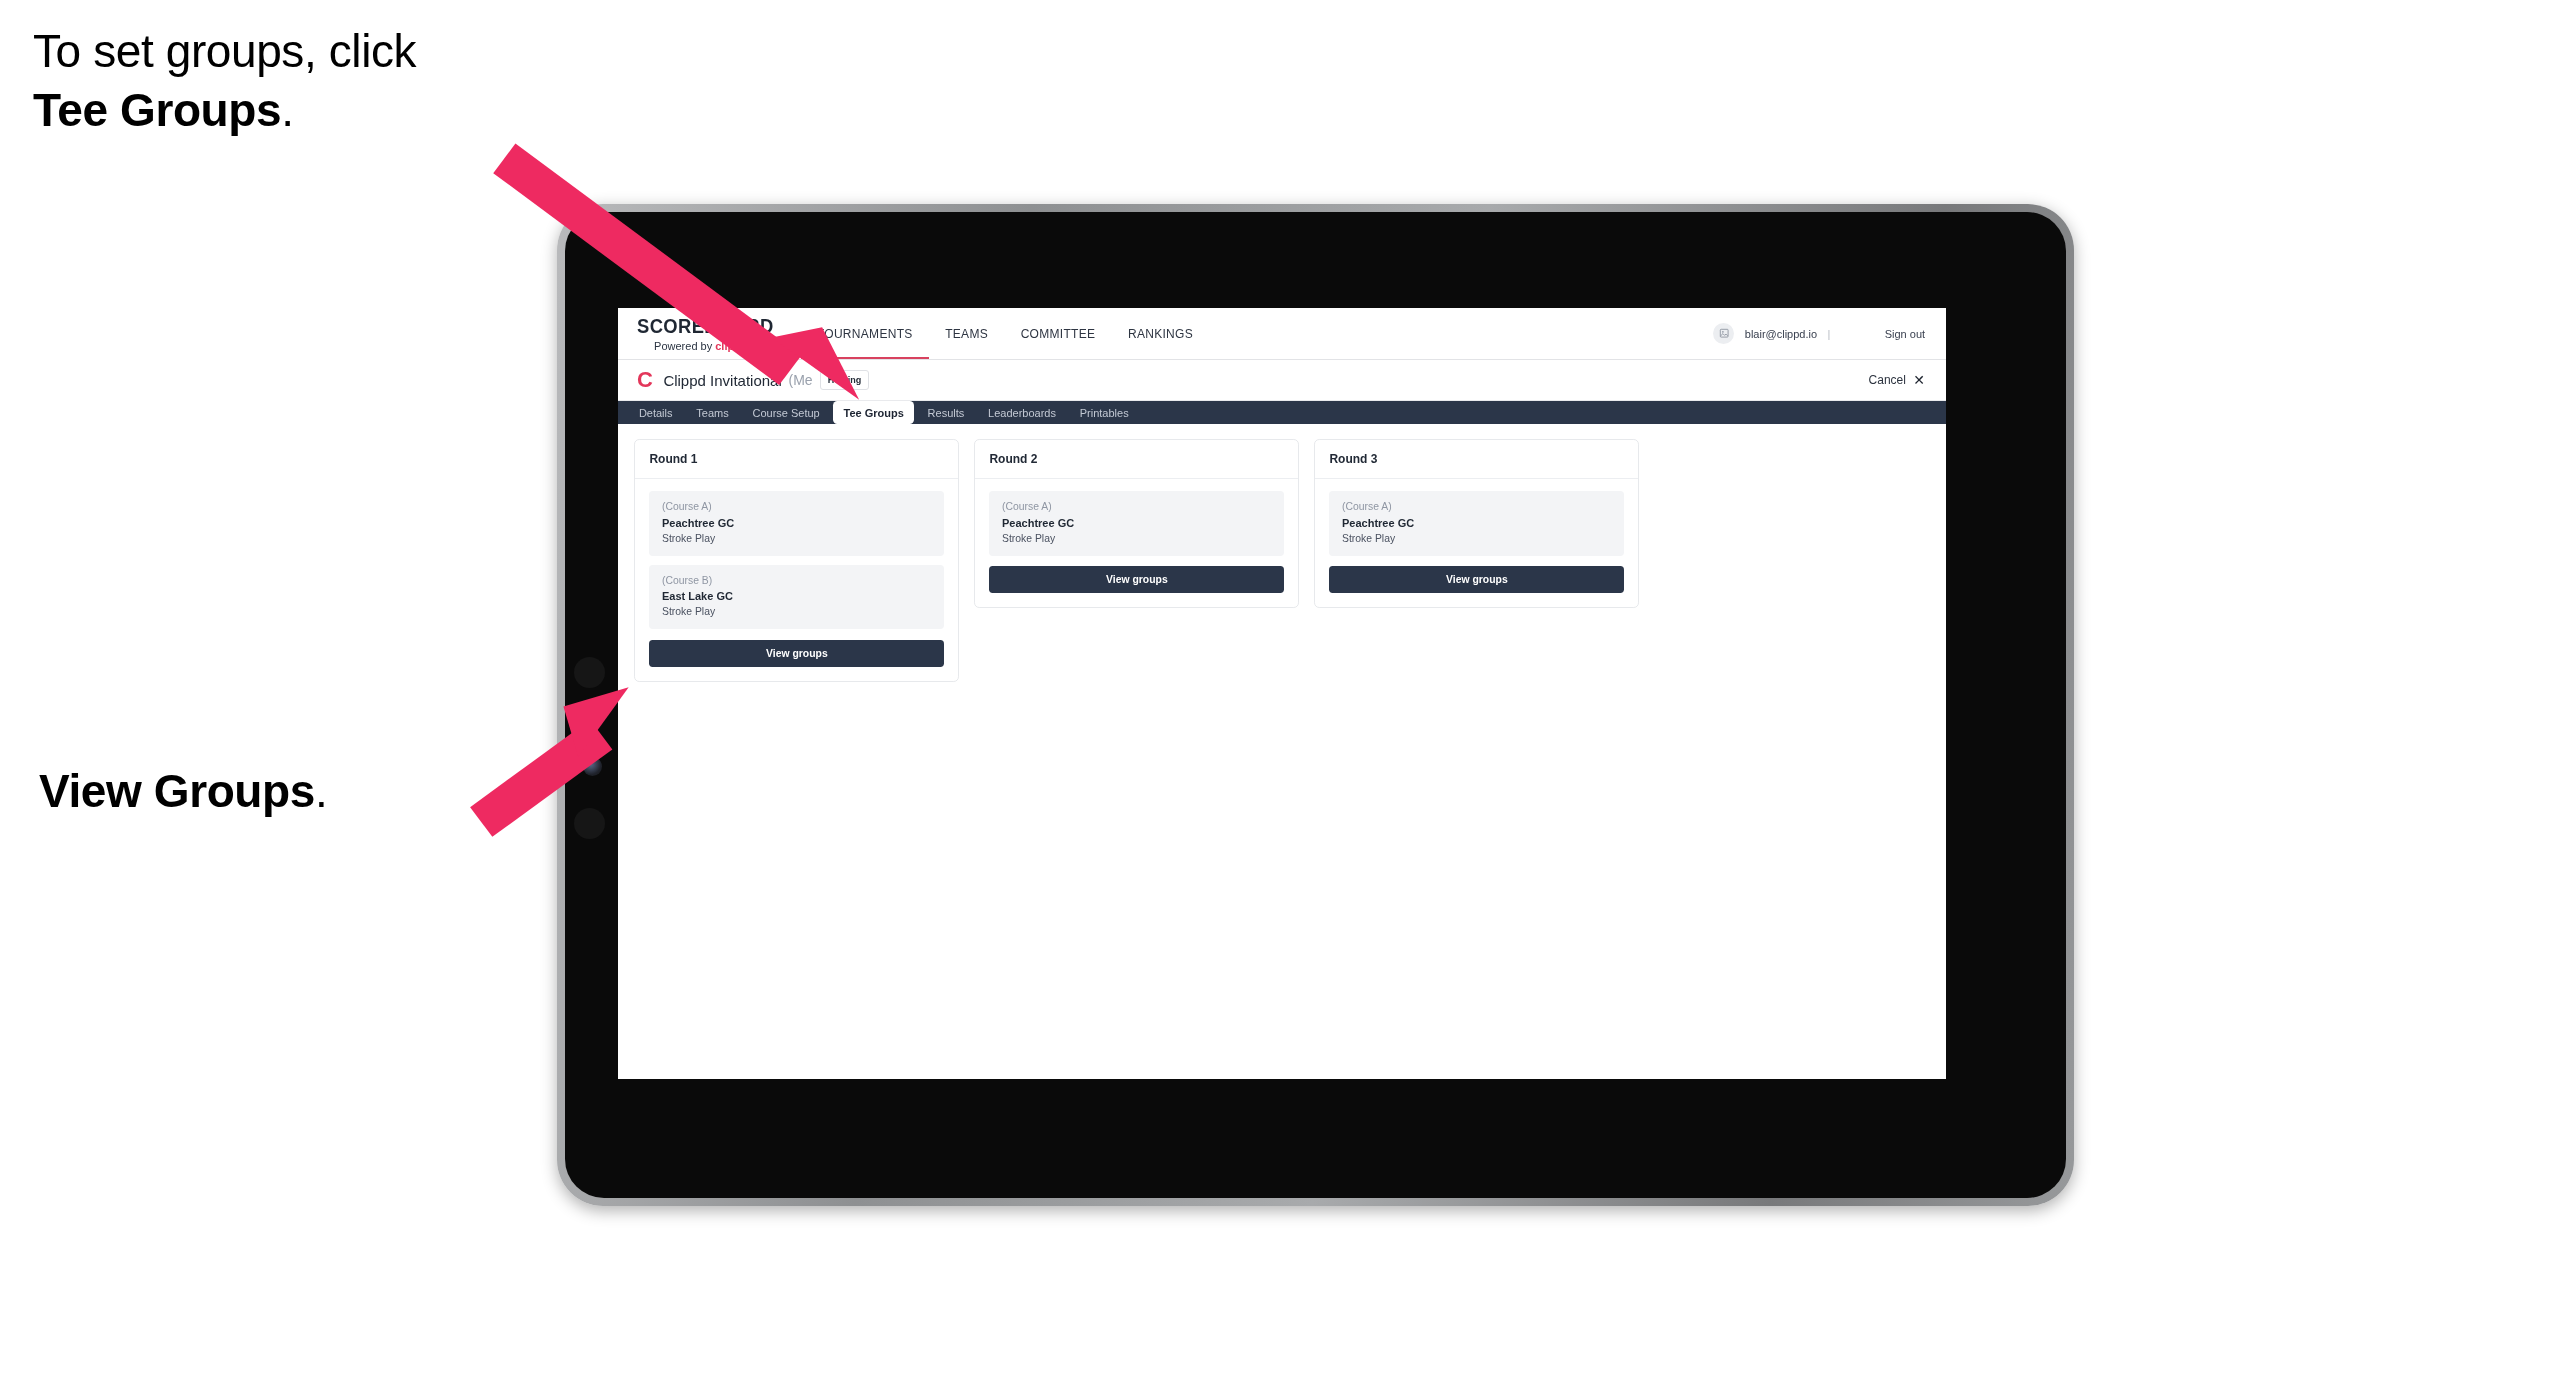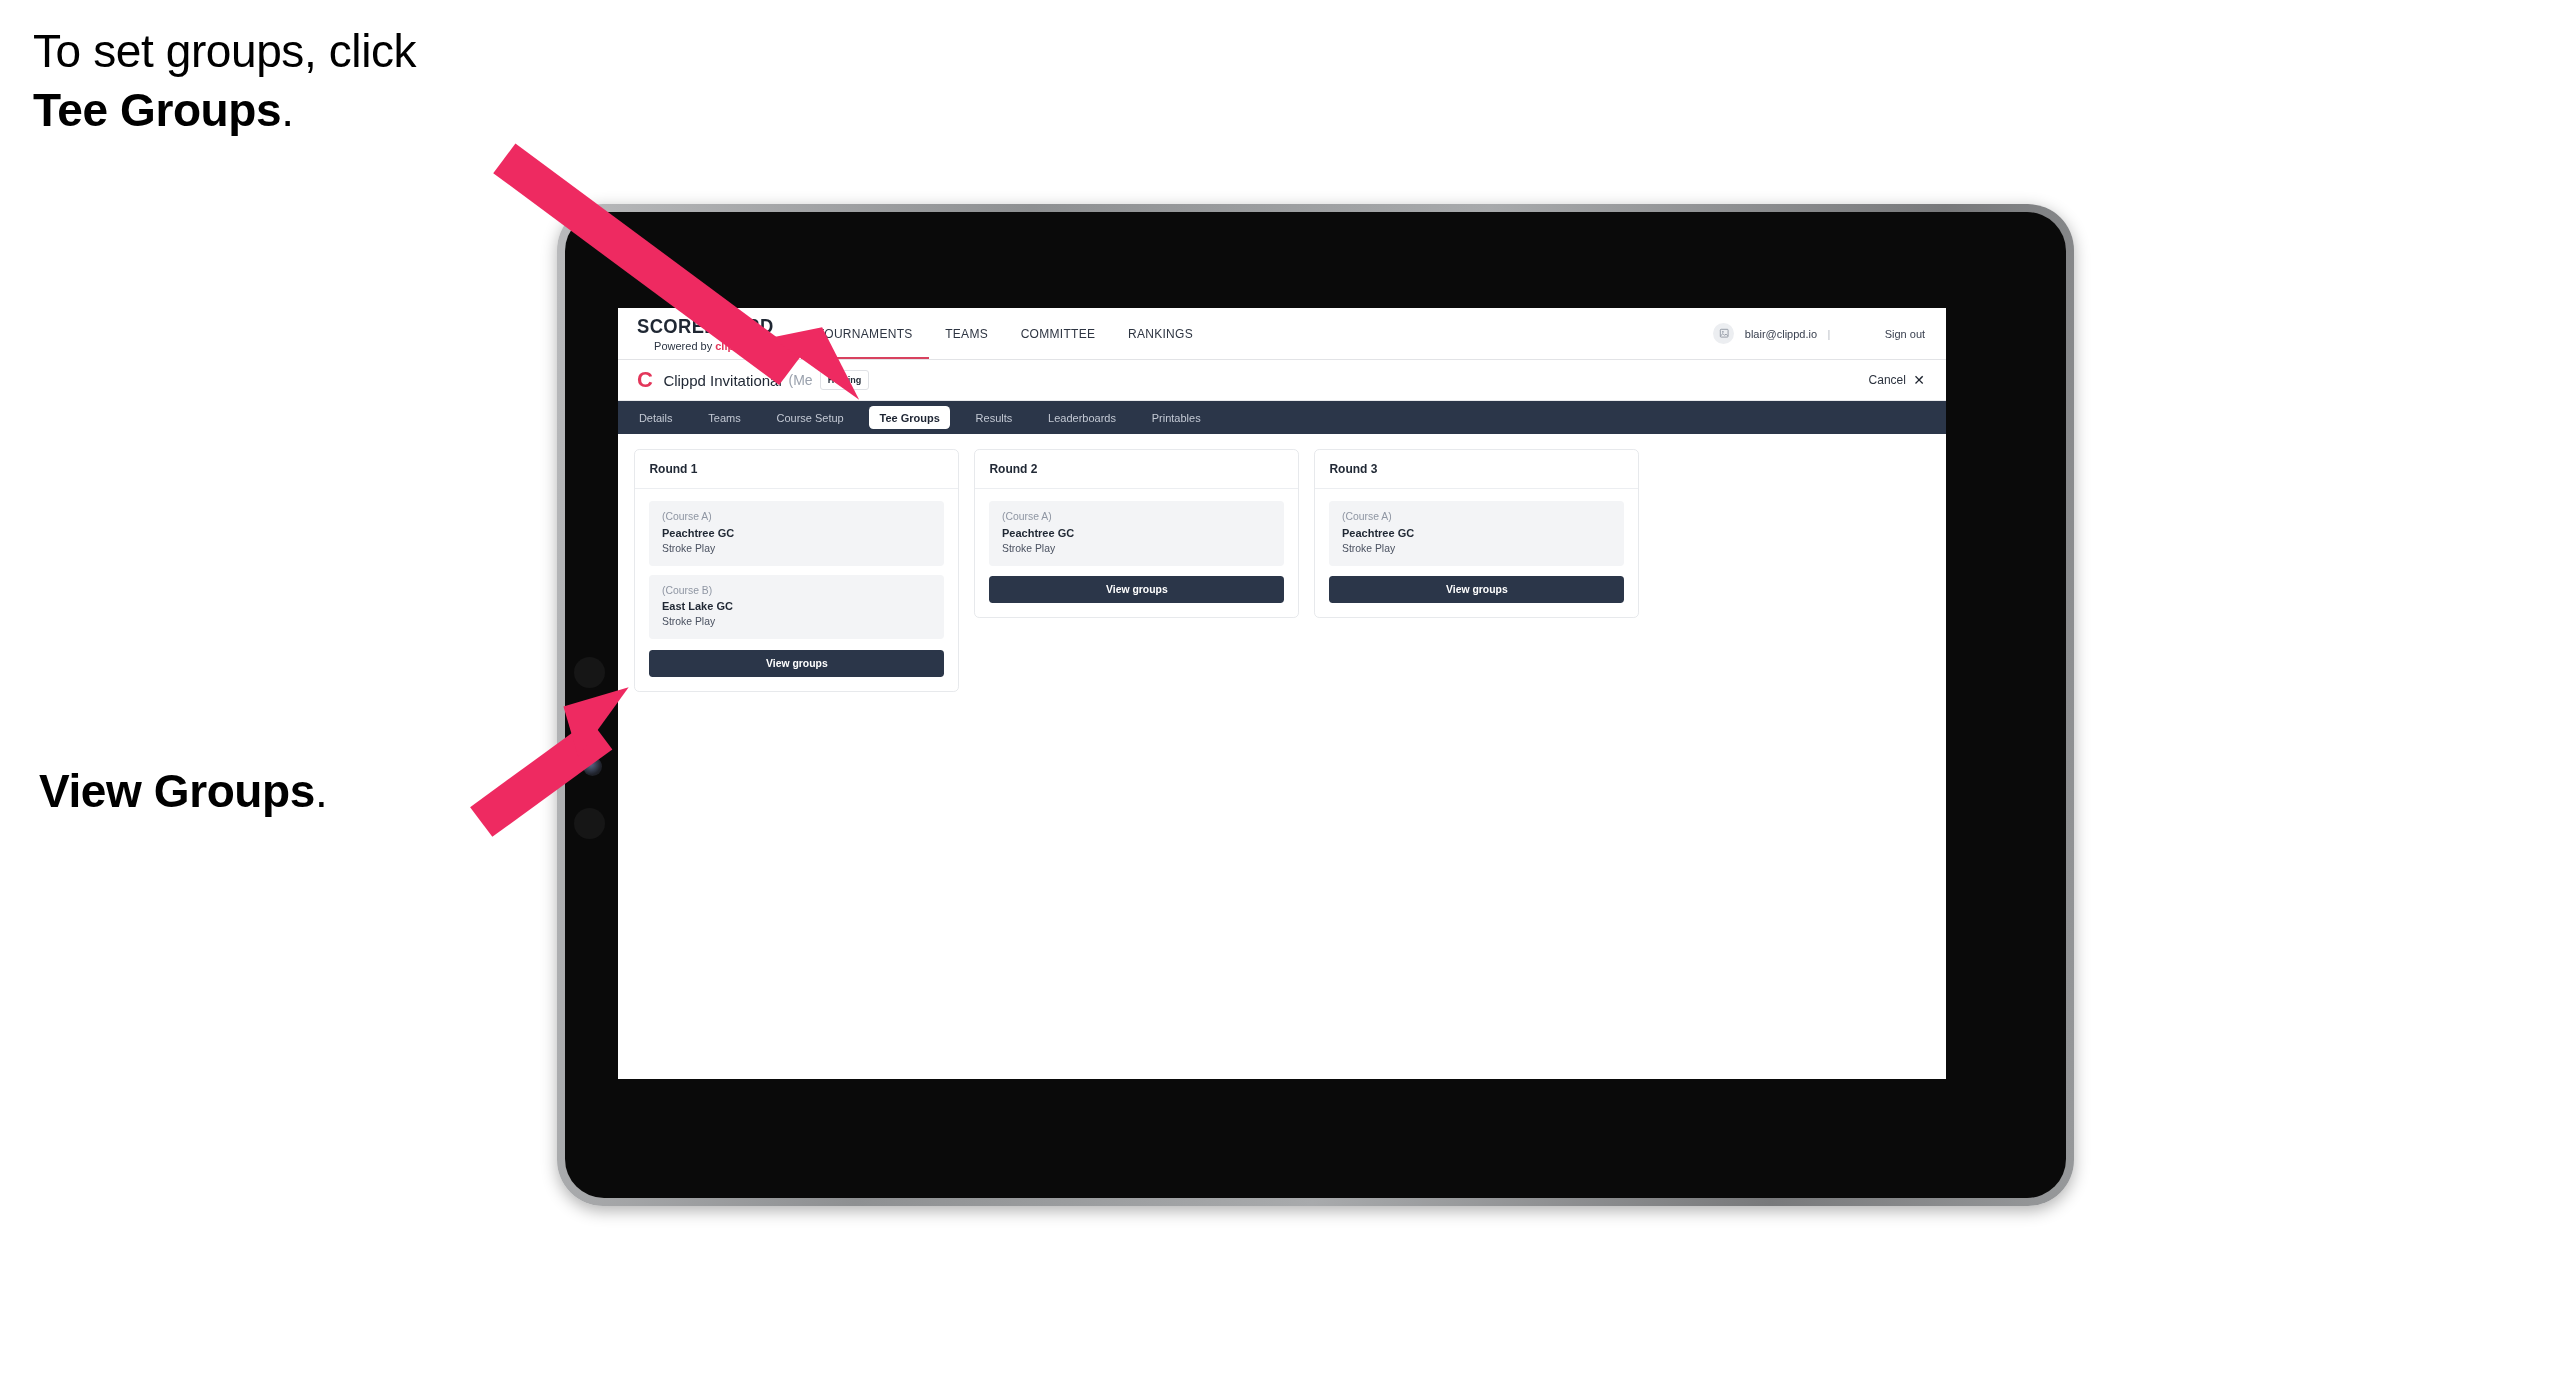--- a/index.html
+++ b/index.html
@@ -72,21 +72,21 @@
   #tourney-meta { font-size:14px; color:#9aa1ad; margin-left:6.7px; }
   #hosting-badge {
     margin-left:7.4px; font-size:9px; font-weight:700; color:#222a36;
     border:0.7px solid #dfe1e5; border-radius:3px; padding:3.7px 6.7px; background:#fff;
   }
   #titlebar-right { margin-left:auto; display:flex; align-items:center; gap:7.4px; cursor:pointer; }
   #cancel-label { font-size:12px; color:#2c333f; }
   #cancel-x { font-size:14px; color:#1d232e; font-weight:400; line-height:1; }
 
   
-  #tabstrip { display:flex; align-items:center; height:33px; background:#2b3649; padding:0 10.4px; gap:15px; }
+  #tabstrip { display:flex; align-items:center; height:23px; background:#2b3649; padding:0 10.4px; gap:3px; }
   .tab { font-size:11px; color:#c3c9d4; padding:5.2px 10.4px; border-radius:4.4px; cursor:pointer; white-space:nowrap; }
   .tab.active { background:#ffffff; color:#1d2432; font-weight:700; }
 
   
   #rounds { display:flex; gap:15px; padding:15px 16.3px; background:#fff; }
   .round-card { width:325px; background:#fff; border:0.7px solid #e7e9ec; border-radius:5.2px; overflow:hidden; align-self:flex-start; }
   .round-head { padding:12px 14px; font-size:12px; font-weight:700; color:#222a36; border-bottom:0.7px solid #eceef1; }
   .round-body { padding:12px 14px 14px; display:flex; flex-direction:column; gap:9px; }
   .course-tile { background:#f3f4f6; border-radius:3.7px; padding:10.4px 12.6px 12px; }
   .course-tag { font-size:10.4px; color:#8f96a3; margin-bottom:4.4px; }

